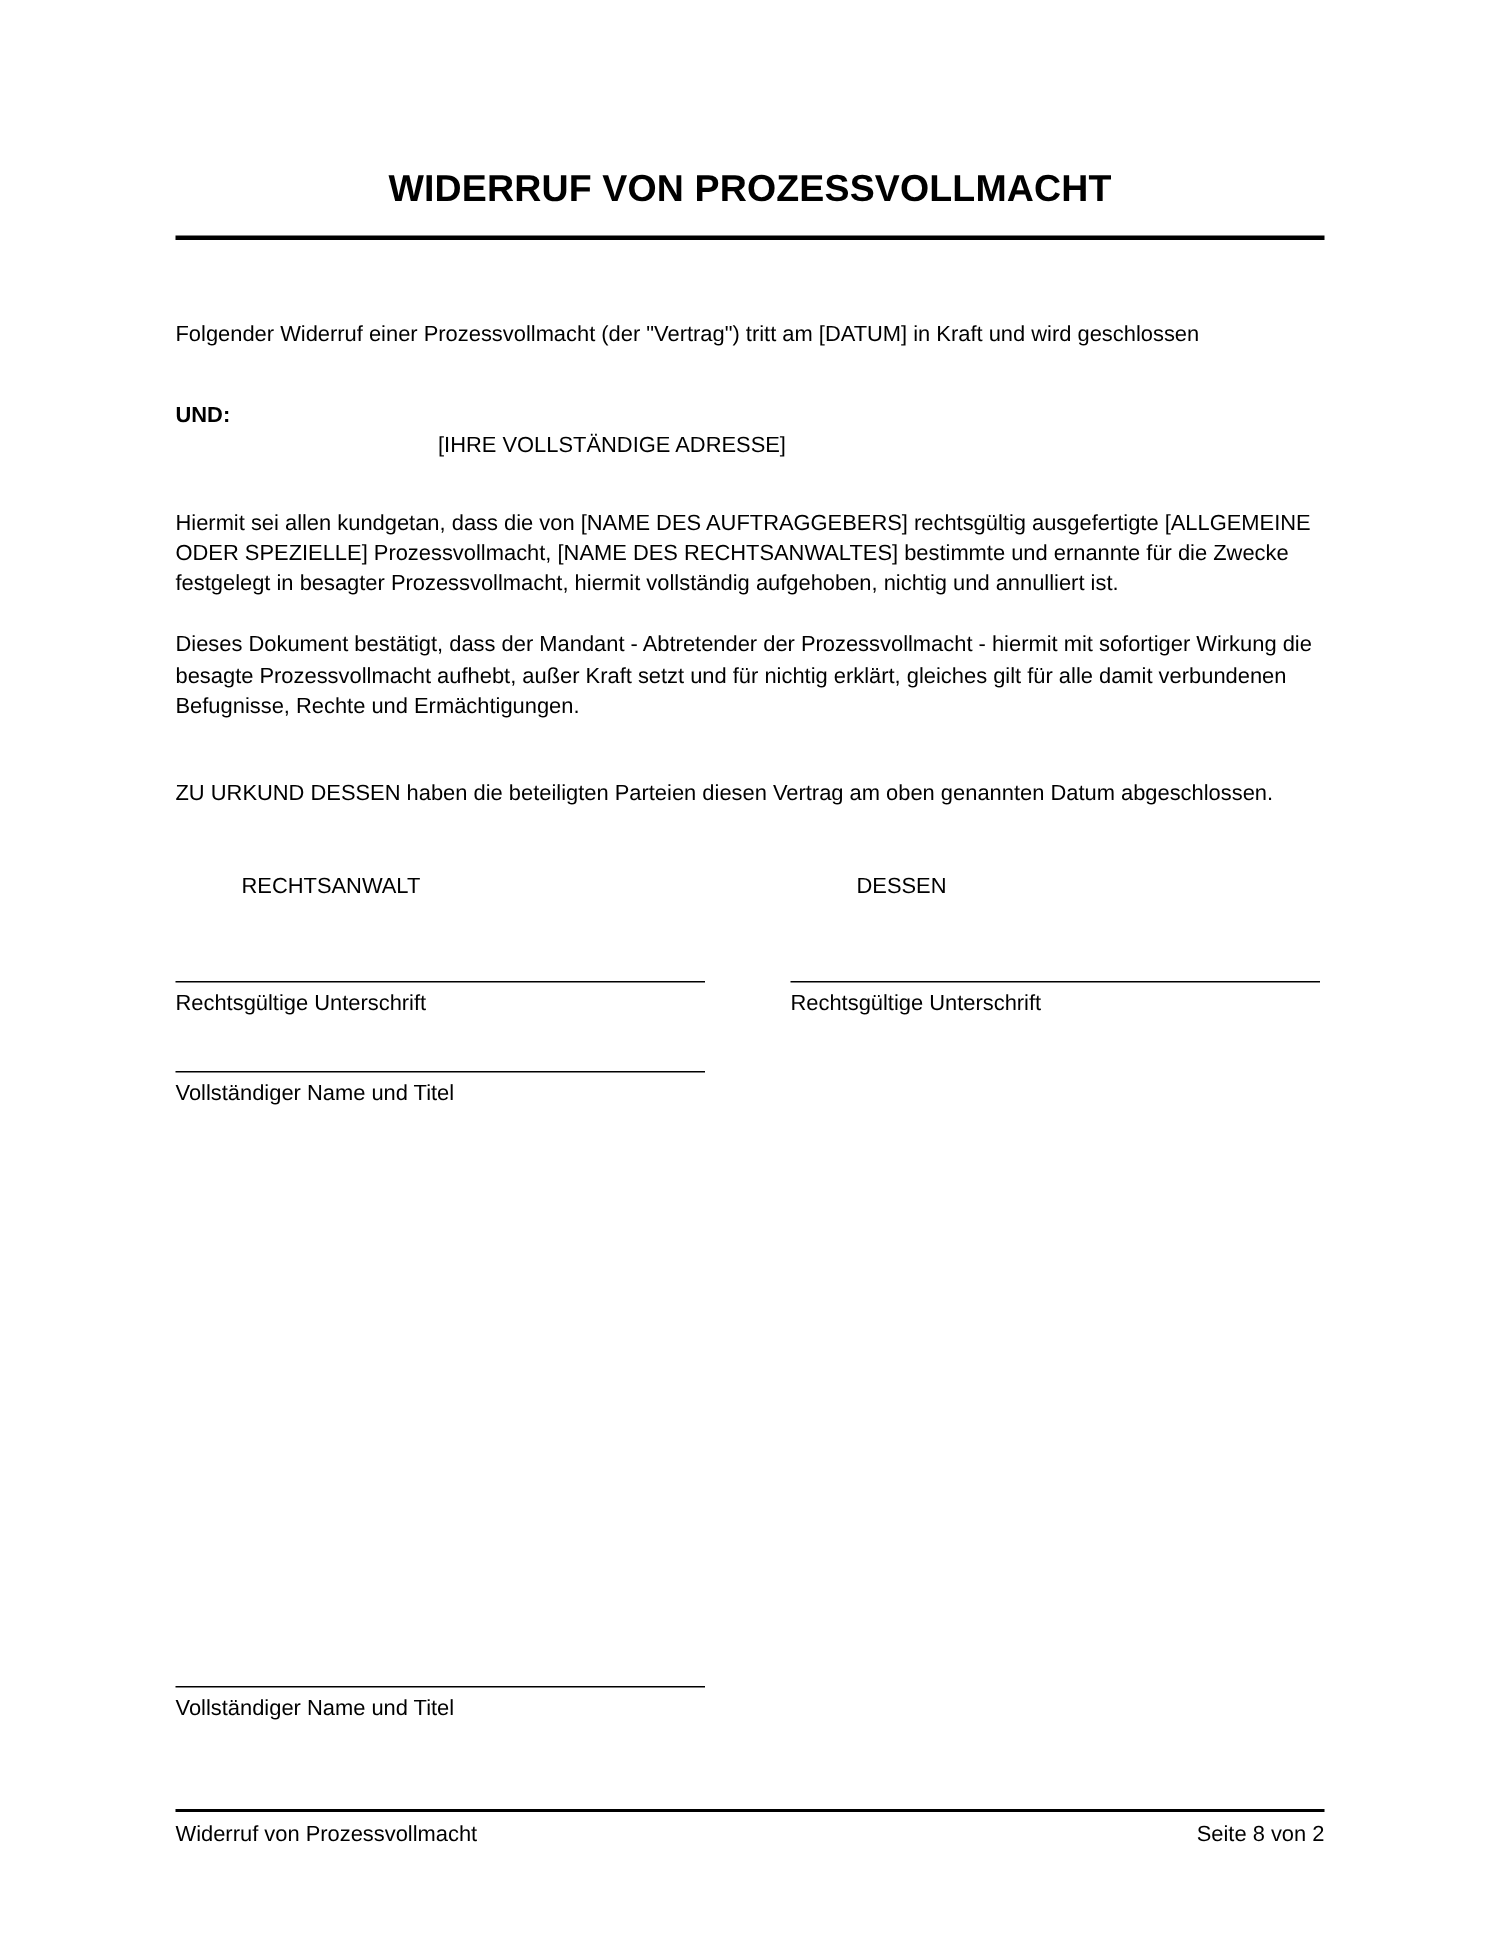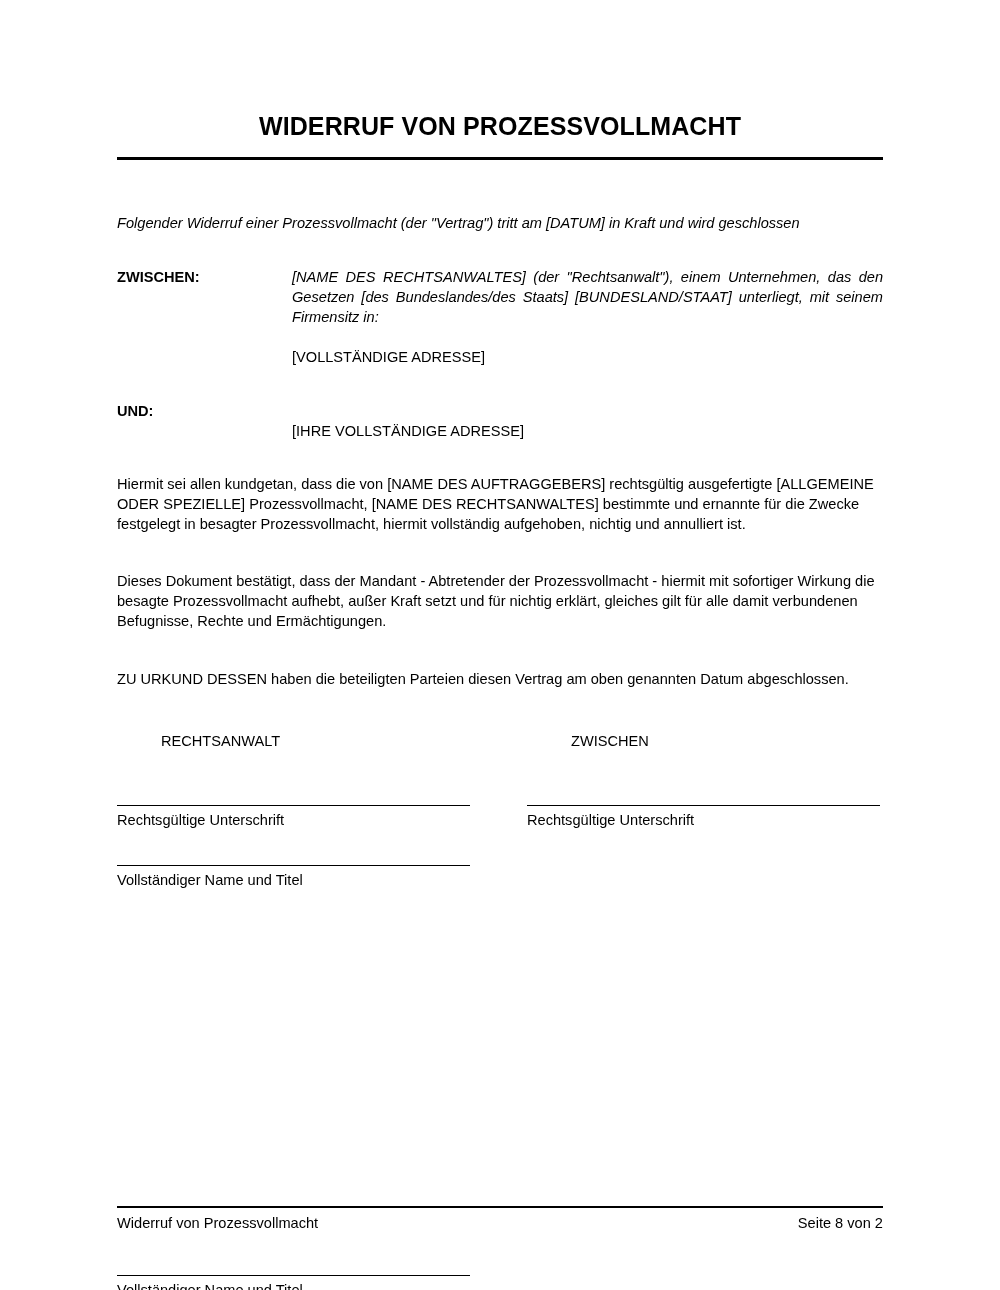--- a/index.html
+++ b/index.html
@@ -50,21 +50,21 @@
     height: 3px;
     background: #000000;
   }
 
   
   p {
     margin: 0;
     font-size: 14.6px;
     line-height: 1.38;
   }
-  .justified { text-align: justify; font-style: italic; }
+  .justified { text-align: justify; }
   .lead {
     margin-top: 53px;
   }
 
   
   .party-block {
     margin-top: 34px;
     display: flex;
     align-items: flex-start;
   }
@@ -81,21 +81,21 @@
   }
   .party-address {
     margin-top: 20px;
   }
 
   
   .body-para {
     margin-top: 32px;
   }
   .body-para.tight {
-    margin-top: 37px;
+    margin-top: 21px;
   }
   .closing-para {
     margin-top: 38px;
   }
 
   
   .sig-headers {
     margin-top: 42px;
     display: flex;
     margin-left: 44px;
@@ -159,44 +159,37 @@
 <div class="page">
 
   <div class="content">
 
     <h1 class="doc-title">WIDERRUF VON PROZESSVOLLMACHT</h1>
 
     <div class="title-rule"></div>
 
     <p class="lead justified">Folgender Widerruf einer Prozessvollmacht (der "Vertrag") tritt am [DATUM] in Kraft und wird geschlossen</p>
 
-    <div class="party-block">
-      <div class="party-label">ZWISCHEN:</div>
-      <div class="party-body">
-        <p class="justified">[NAME DES RECHTSANWALTES] (der "Rechtsanwalt"), einem Unternehmen, das den Gesetzen [des Bundeslandes/des Staats] [BUNDESLAND/STAAT] unterliegt, mit seinem Firmensitz in:</p>
-        <p class="party-address">[VOLLSTÄNDIGE ADRESSE]</p>
-      </div>
-    </div>
 
     <div class="party-block">
       <div class="party-label">UND:</div>
       <div class="party-body">
         <p class="party-address">[IHRE VOLLSTÄNDIGE ADRESSE]</p>
       </div>
     </div>
 
     <p class="body-para">Hiermit sei allen kundgetan, dass die von [NAME DES AUFTRAGGEBERS] rechtsgültig ausgefertigte [ALLGEMEINE ODER SPEZIELLE] Prozessvollmacht, [NAME DES RECHTSANWALTES]  bestimmte und ernannte für die Zwecke festgelegt in besagter Prozessvollmacht, hiermit vollständig aufgehoben, nichtig und annulliert ist.</p>
 
     <p class="body-para tight">Dieses Dokument bestätigt, dass der Mandant - Abtretender der Prozessvollmacht - hiermit mit sofortiger Wirkung die besagte Prozessvollmacht aufhebt, außer Kraft setzt und für nichtig erklärt, gleiches gilt für alle damit verbundenen Befugnisse, Rechte und Ermächtigungen.</p>
 
     <p class="closing-para">ZU URKUND DESSEN haben die beteiligten Parteien diesen Vertrag am oben genannten Datum abgeschlossen.</p>
 
     <div class="sig-headers">
       <div class="col">RECHTSANWALT</div>
-      <div class="col">ZWISCHEN</div>
+      <div class="col">DESSEN</div>
     </div>
 
     <div class="sig-rows">
 
       <div class="sig-row">
         <div class="sig-cell">
           <div class="rule"></div>
           <div class="caption">Rechtsgültige Unterschrift</div>
         </div>
         <div class="sig-cell">

